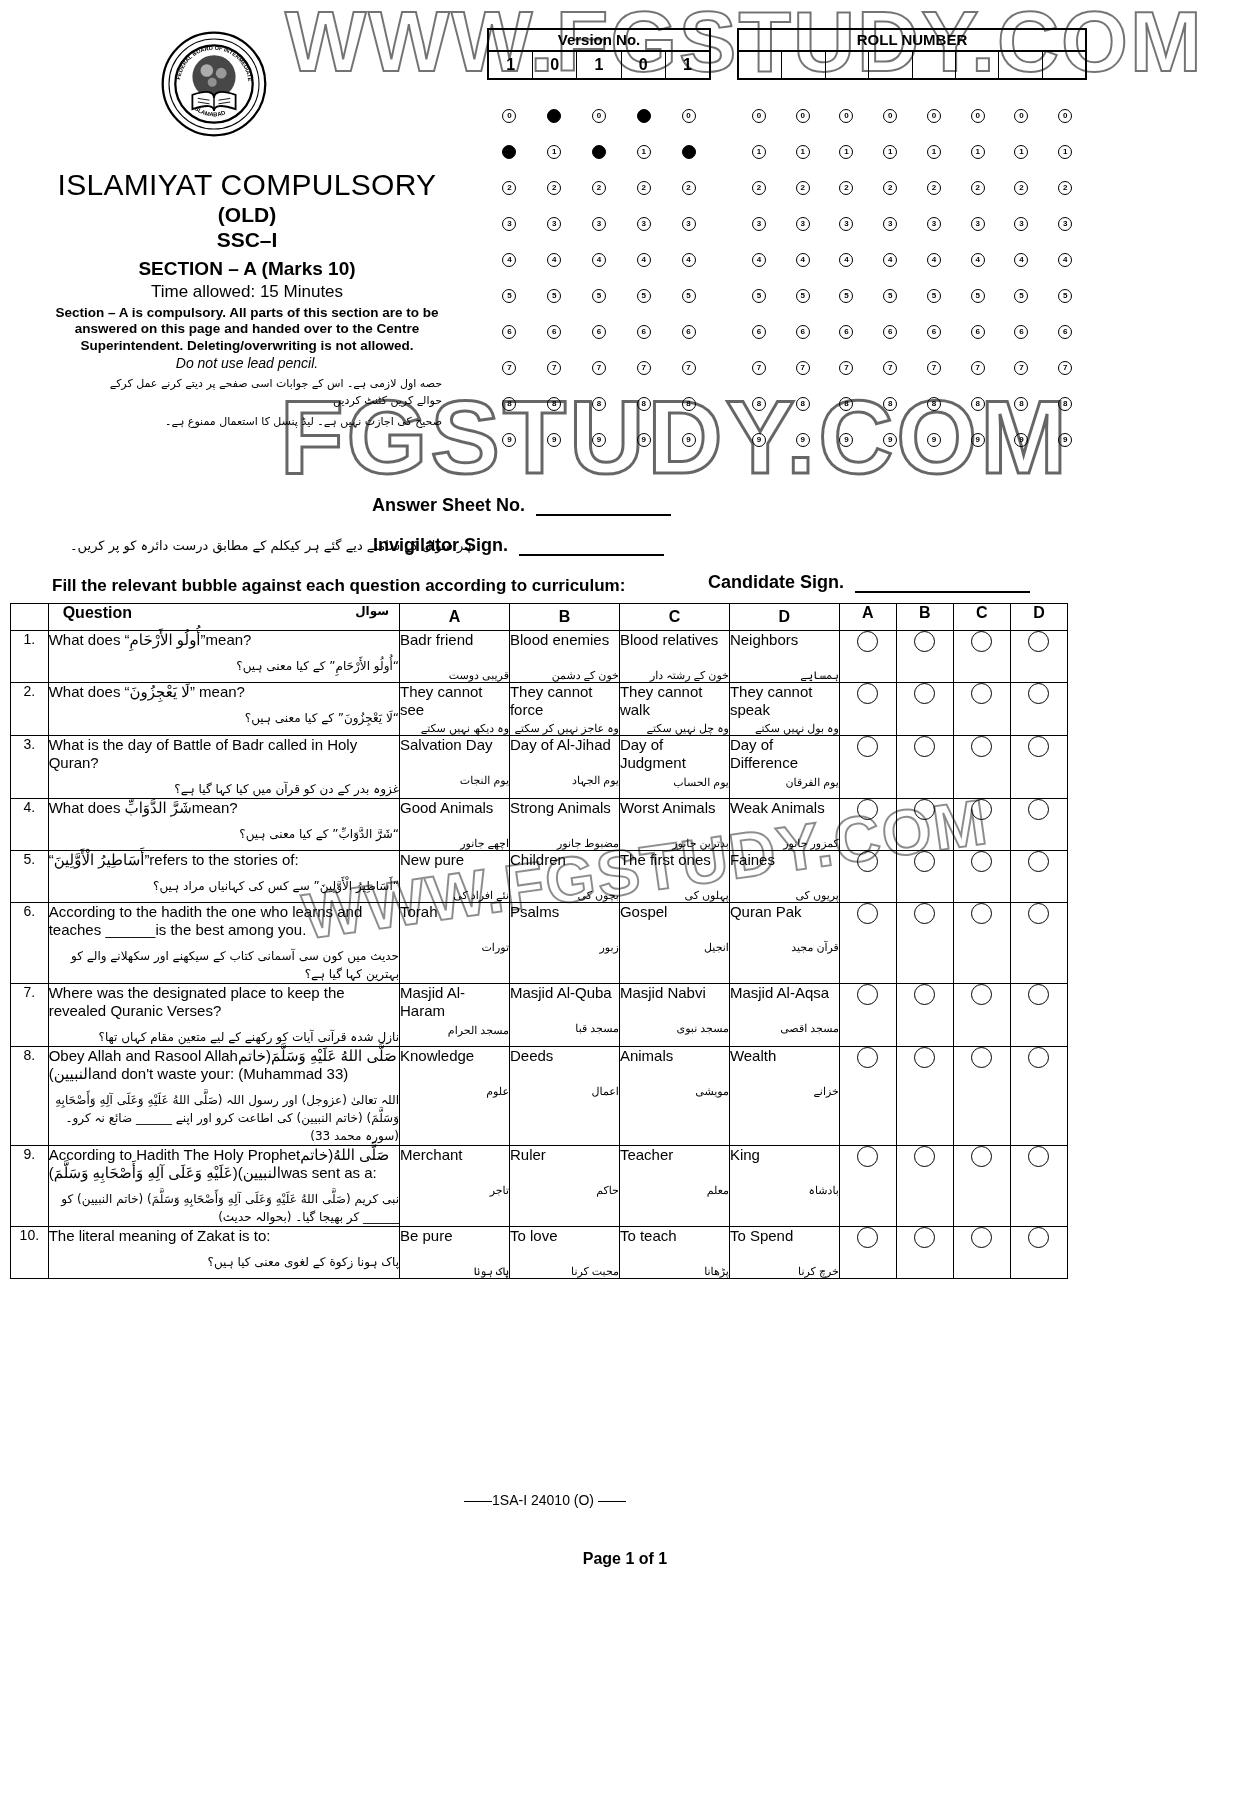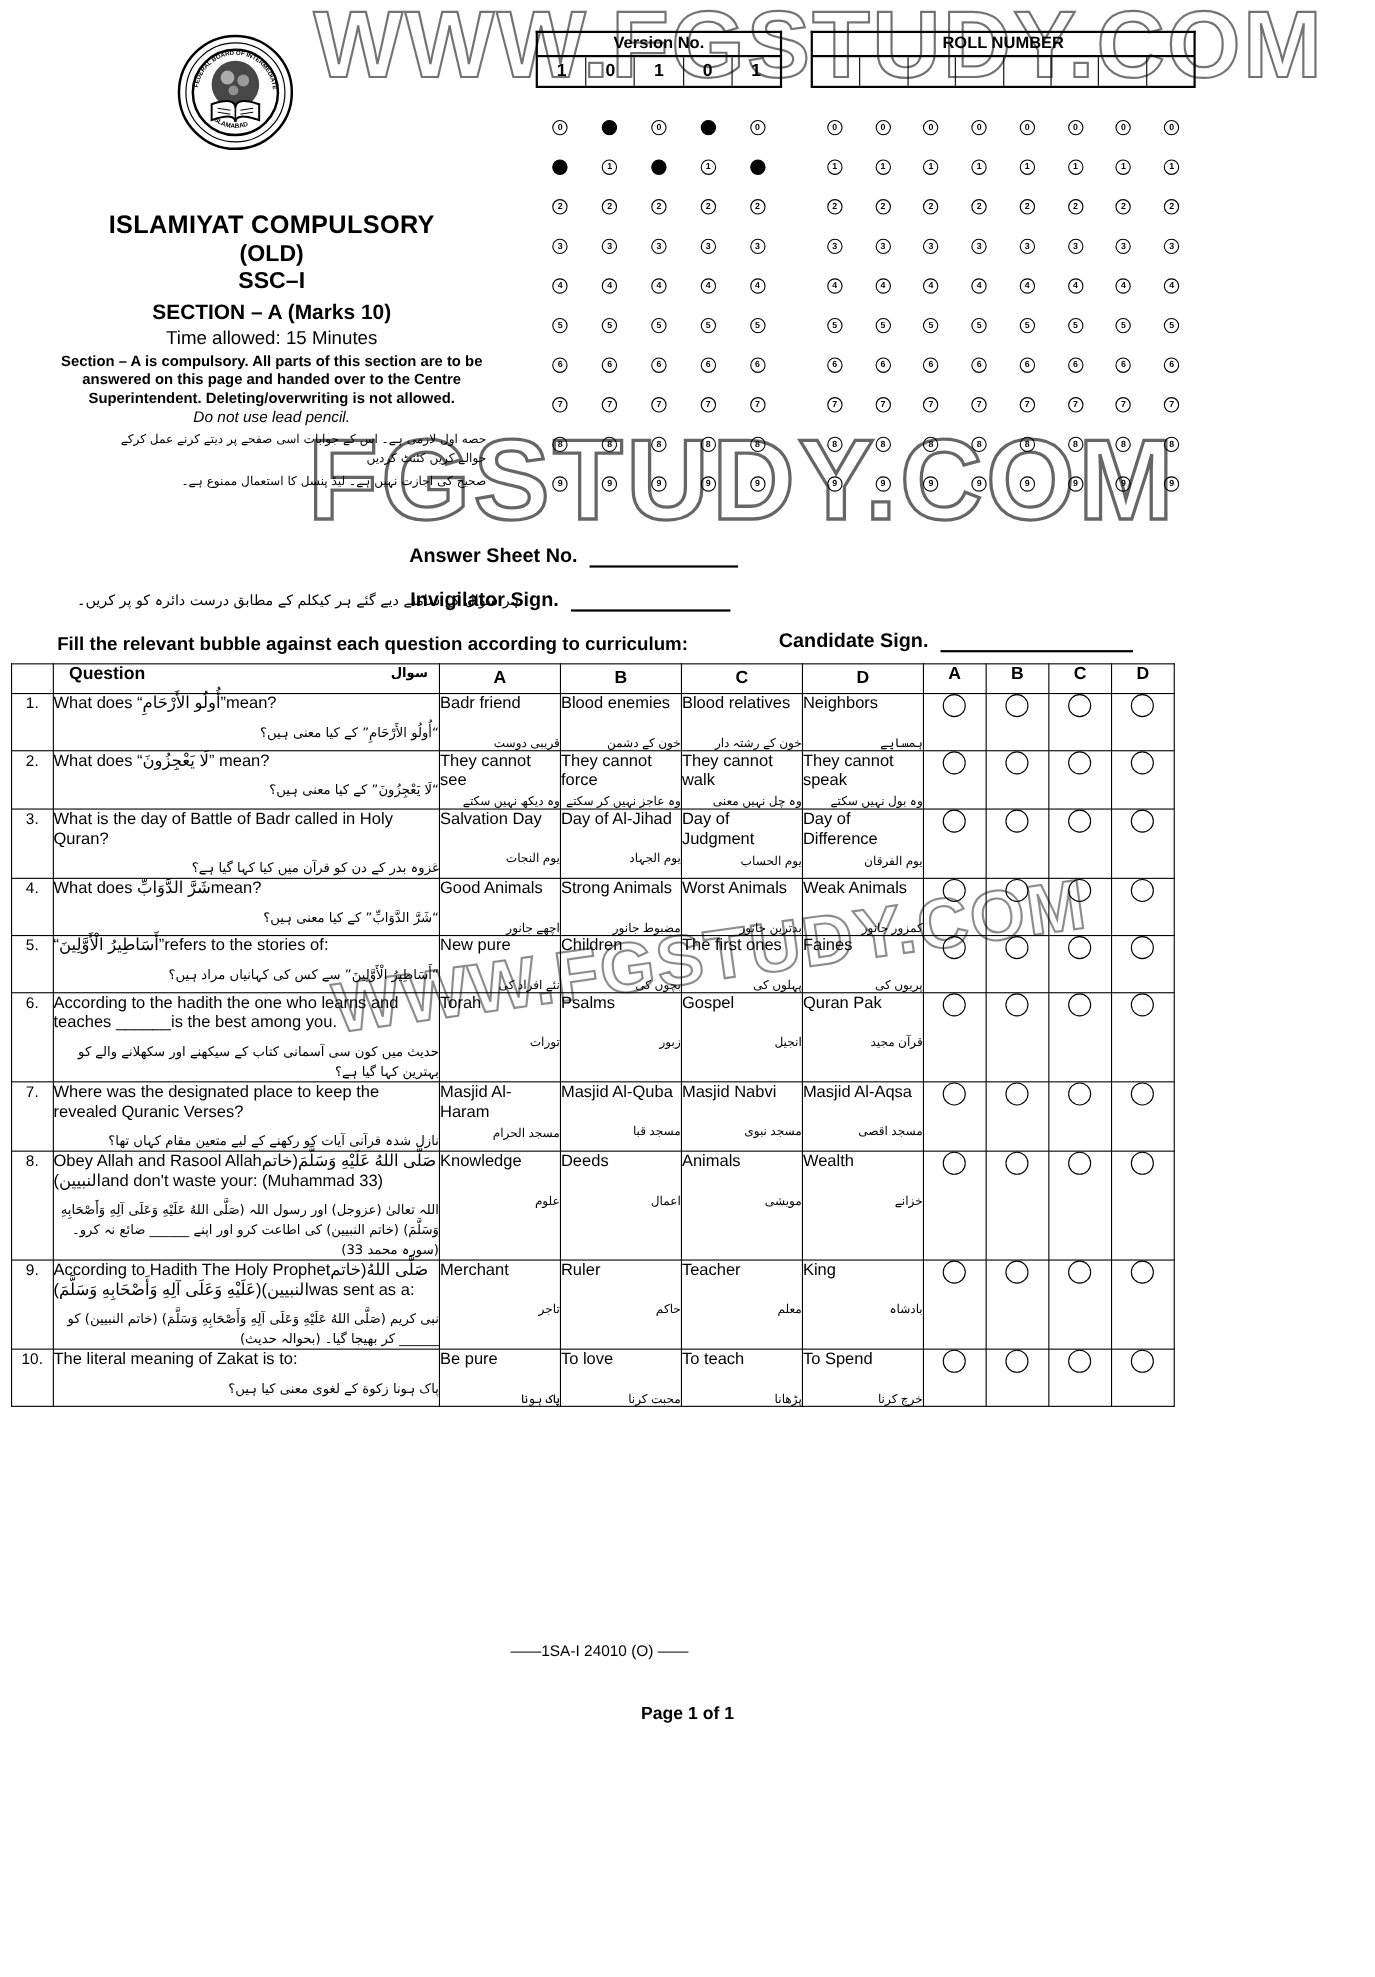--- a/index.html
+++ b/index.html
@@ -45,21 +45,21 @@
   .bub{
     width:12px;height:12px;border:1.6px solid #000;border-radius:50%;
     display:flex;align-items:center;justify-content:center;
     font-size:8px;font-weight:bold;line-height:1;
   }
   .bub.filled{background:#000;color:transparent;border-color:#000;}
   .bcell{display:flex;align-items:center;justify-content:center;}
 
   
   .hdr{position:absolute;left:52px;top:168px;width:390px;text-align:center;z-index:6;}
-  .t-main{font-size:23px;font-weight:bold;letter-spacing:.3px;line-height:1.12;margin-top:24px;}
+  .t-main{font-size:30px;font-weight:normal;letter-spacing:.3px;line-height:1.12;}
   .t-old{font-size:21px;font-weight:bold;margin-top:1px;}
   .t-ssc{font-size:21px;font-weight:bold;margin-top:1px;}
   .t-sec{font-size:19px;font-weight:bold;margin-top:6px;}
   .t-time{font-size:17px;margin-top:2px;}
   .t-note{font-size:13.5px;font-weight:bold;line-height:1.22;margin-top:3px;}
   .t-ital{font-size:14px;font-style:italic;margin-top:1px;}
   .t-urdu{font-size:11px;line-height:1.5;margin-top:5px;direction:rtl;text-align:right;
           font-family:"DejaVu Sans",sans-serif;margin-left:33px;}
 
   
@@ -677,21 +677,21 @@
           <td class="c-opt">
             <div class="oen">They cannot see</div>
             <div class="our">وہ دیکھ نہیں سکتے</div>
           </td>
           <td class="c-opt">
             <div class="oen">They cannot force</div>
             <div class="our">وہ عاجز نہیں کر سکتے</div>
           </td>
           <td class="c-opt">
             <div class="oen">They cannot walk</div>
-            <div class="our">وہ چل نہیں معنی</div>
+            <div class="our">وہ چل نہیں سکتے</div>
           </td>
           <td class="c-opt">
             <div class="oen">They cannot speak</div>
             <div class="our">وہ بول نہیں سکتے</div>
           </td>
           <td class="c-bub"><span class="ansbub"></span></td>
           <td class="c-bub"><span class="ansbub"></span></td>
           <td class="c-bub"><span class="ansbub"></span></td>
           <td class="c-bub"><span class="ansbub"></span></td>
         </tr>

